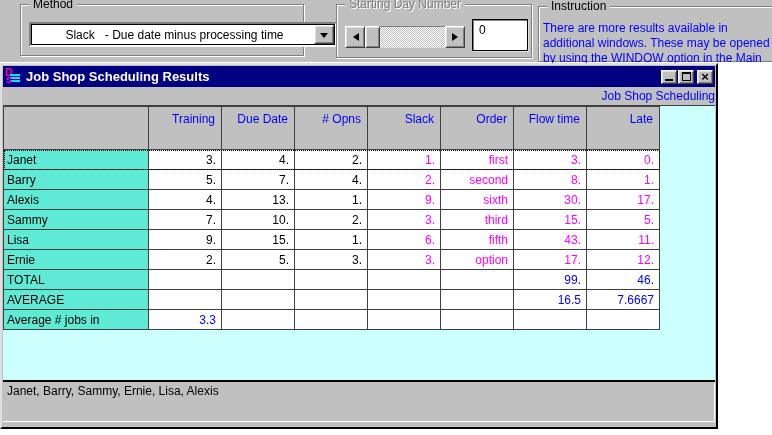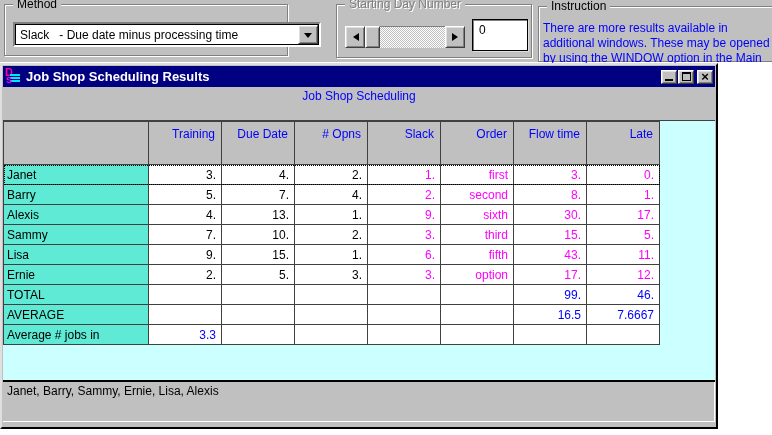--- a/index.html
+++ b/index.html
@@ -82,22 +82,22 @@
   .title-text { color:#fff; font-weight:bold; font-size:13px; margin-left:5px; flex:1; white-space:nowrap; }
   .tb-btn { width:16px; height:14px; margin-left:1px; display:flex; align-items:flex-end; justify-content:center; flex:none; }
   .tb-btn.close { margin-left:3px; align-items:center; }
   .glyph-min { width:8px; height:2px; background:#000; margin-bottom:2px; }
   .tb-btn.max { align-items:center; }
   .glyph-max { width:9px; height:9px; border:1px solid #000; border-top-width:2px; }
   .glyph-close { font-weight:bold; font-size:13px; line-height:10px; color:#000; }
 
   .client { position:relative; margin:0 1px; height:293px; background:#ccffff; overflow:hidden; }
   .sheet-title {
-    height:34px; line-height:19px; background:#c0c0c0; color:#0000ff;
-    text-align:center; border-bottom:1px solid #404040; font-size:12px;
+    height:19px; line-height:19px; background:#c0c0c0; color:#0000ff;
+    text-align:right; border-bottom:1px solid #404040; font-size:12px;
   }
   table.grid { border-collapse:collapse; table-layout:fixed; font-size:12px; }
   table.grid col.c-label { width:145px; }
   table.grid col.c-data { width:73px; }
   table.grid th, table.grid td {
     border:1px solid #404040; overflow:hidden; white-space:nowrap;
   }
   table.grid th {
     height:43px; background:#c0c0c0; color:#0000ff; font-weight:normal;
     text-align:right; vertical-align:top; padding:5px 6px 0 0;
@@ -114,21 +114,21 @@
     border-top:2px solid #000;
     box-shadow: inset -1px -1px 0 #ffffff;
     padding:2px 4px; font-size:12px;
   }
 </style>
 </head>
 <body>
 
 <div class="top-panel">
 
-  <div class="group" style="left:4px; top:4px; width:284px; height:52px;">
+  <div class="group" style="left:20px; top:4px; width:284px; height:52px;text-align:center;">
     <span class="group-label">Method</span>
     <div class="combo">
       <span class="combo-value">Slack   - Due date minus processing time</span>
       <div class="combo-btn r3d">
         <span class="tri-down"></span>
       </div>
     </div>
   </div>
 
   <div class="group" style="left:336px; top:4px; width:196px; height:54px;">

